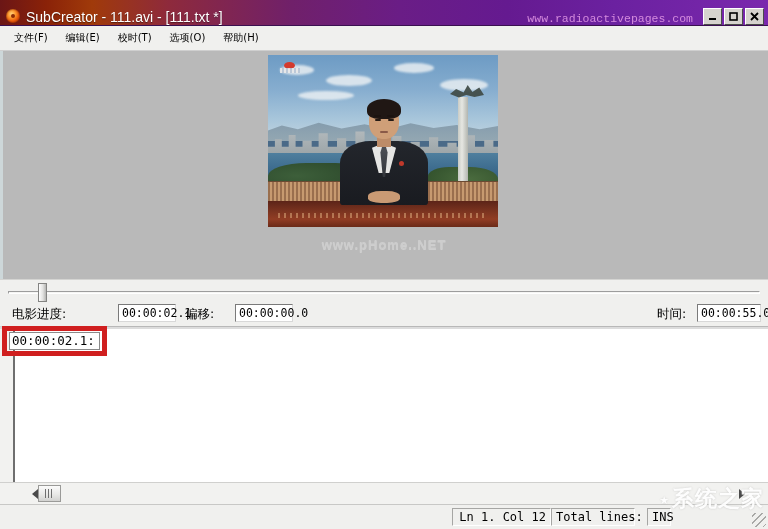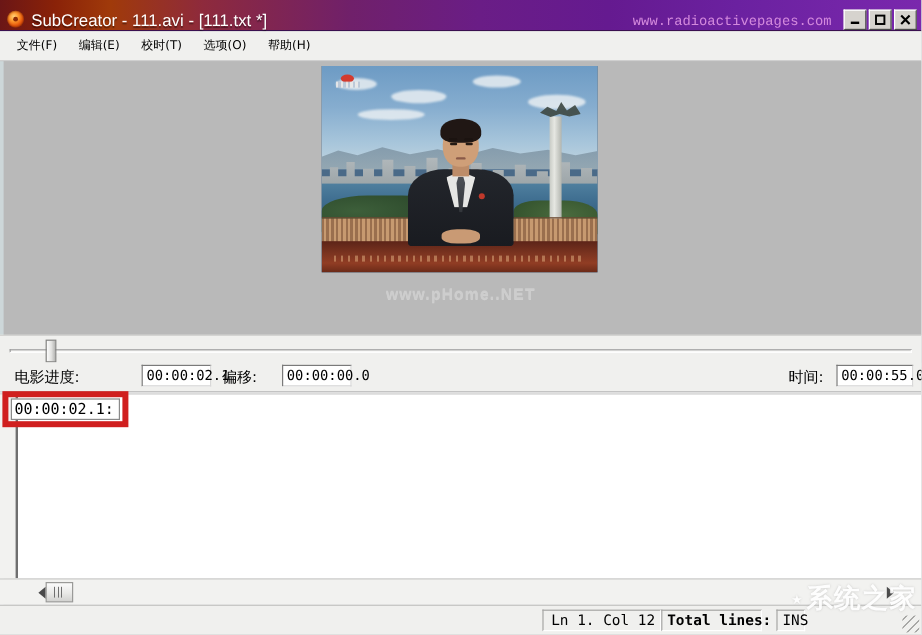--- a/index.html
+++ b/index.html
@@ -552,21 +552,21 @@
     <div class="hs-thumb">
       <div class="hs-grip"></div>
     </div>
     <div class="hs-arrow right">
       <div class="tri-r"></div>
     </div>
   </div>
 
   <div class="statusbar">
     <div class="sb-cell" style="left:452px; width:99px;text-align:right;">Ln 1. Col 12</div>
-    <div class="sb-cell" style="left:551px; width:84px;font-weight:bold;">Total lines:</div>
+    <div class="sb-cell" style="left:551px; width:84px;">Total lines:</div>
     <div class="sb-cell" style="left:647px; width:24px;">INS</div>
     <div class="sb-grip"></div>
   </div>
 
   <div class="watermark-br">
     <span class="small">★</span><span>系统之家</span>
   </div>
 
 </div>
 

